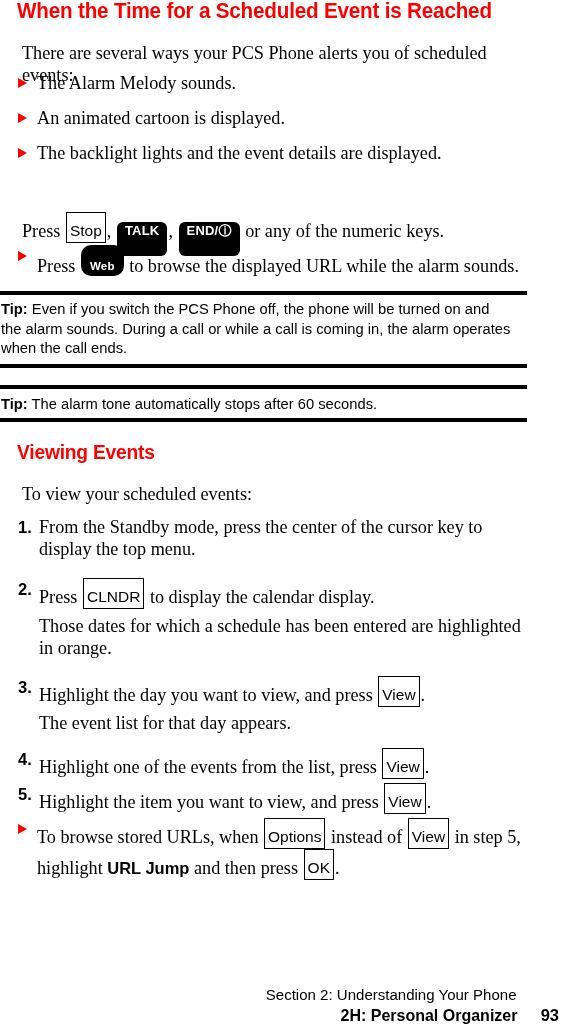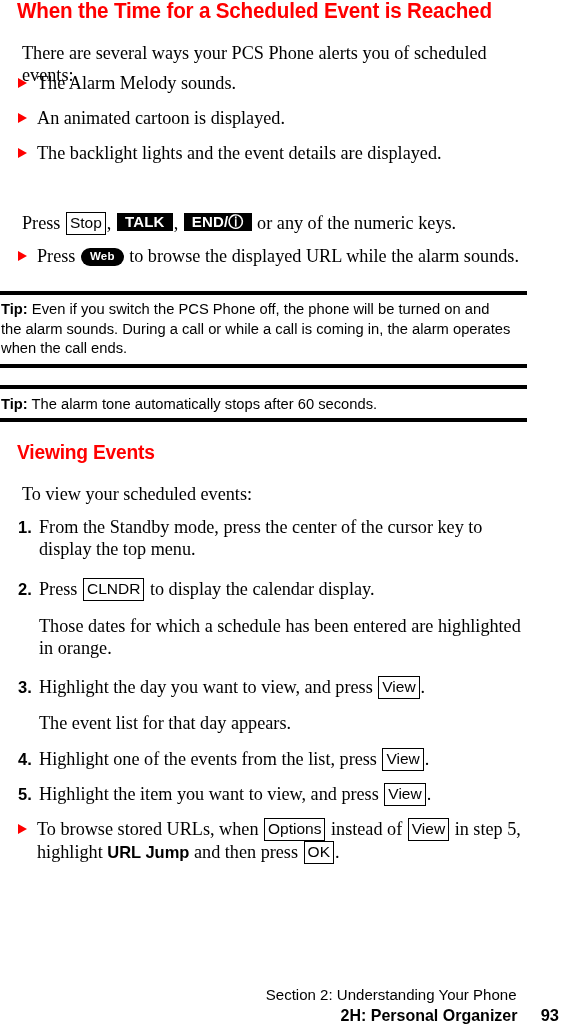--- a/index.html
+++ b/index.html
@@ -107,46 +107,46 @@
   }
 
   
   .softkey {
     display: inline-block;
     font-family: "Liberation Sans", "DejaVu Sans", sans-serif;
     font-size: 15.5px;
     line-height: 16px;
     color: #000;
     border: 1px solid #000;
-    padding: 2px 3px 3px 3px;
+    padding: 10px 3px 3px 3px;
     margin: 0 1px;
     vertical-align: 1px;
     background: #fff;
     white-space: nowrap;
   }
 
   
   .hardkey {
     display: inline-block;
     background: #000000;
     color: #ffffff;
     font-family: "Liberation Sans", "DejaVu Sans", sans-serif;
     font-weight: bold;
-    font-size: 15px;
+    font-size: 13px;
     line-height: 11px;
     letter-spacing: 0.2px;
-    border-radius: 0;
-    padding: 3px 8px 4px 8px;
+    border-radius: 6px;
+    padding: 3px 8px 20px 8px;
     margin: 0 1px;
     vertical-align: 2px;
     white-space: nowrap;
   }
   .hardkey.web {
     font-size: 11.5px;
-    padding: 3px 9px 4px 9px;
+    padding: 16px 9px 4px 9px;
     border-radius: 10px;
   }
 
   
   .rule {
     position: absolute;
     left: 0px;
     width: 527px;
     height: 4px;
     background: #000000;

